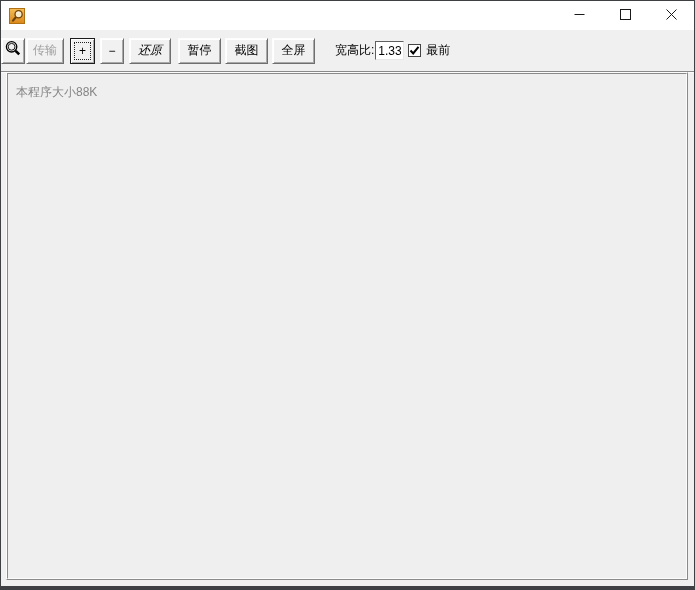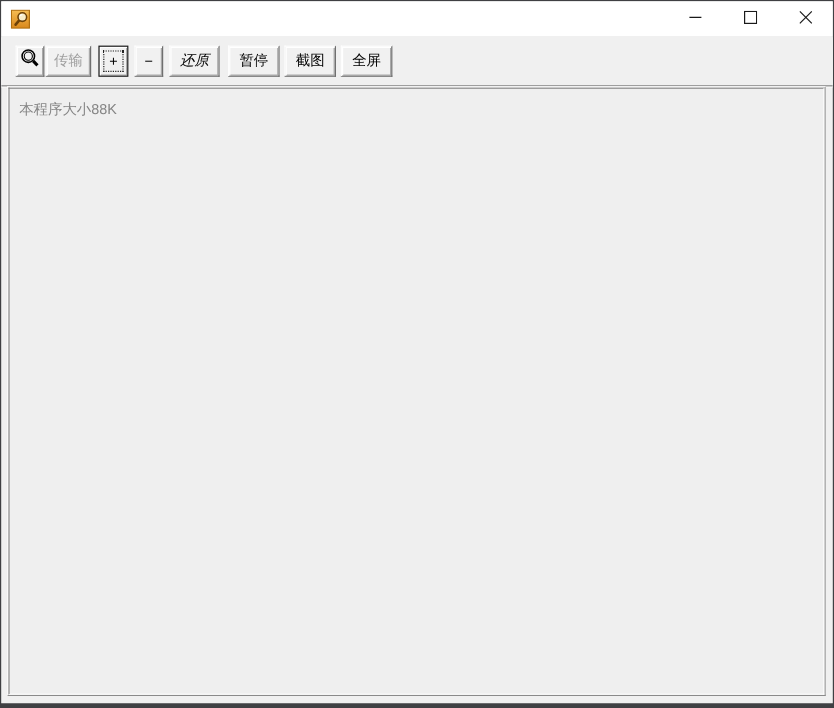--- a/index.html
+++ b/index.html
@@ -31,21 +31,21 @@
     display:flex; align-items:center; justify-content:center;
     background:transparent; border:none; padding:0; cursor:default;
   }
 
   
   .toolbar {
     height:42px; background:#f0f0f0;
     border-bottom:1px solid #8a8a8a;
     box-shadow:0 1px 0 #fbfbfb;
     display:flex; align-items:center;
-    padding-left:12px;
+    padding-left:0;
   }
   .btn {
     position:relative;
     height:26px;
     background:#f1f1f1;
     border:1px solid;
     border-color:#fdfdfd #6f6f6f #6f6f6f #fdfdfd;
     box-shadow:inset 1px 1px 0 #ffffff, inset -1px -1px 0 #a9a9a9;
     font-family:"Liberation Sans", sans-serif;
     font-size:12px; color:#000;
@@ -181,20 +181,32 @@
     </button>
 
     <button class="btn w-shot">
       <span>截图</span>
     </button>
 
     <button class="btn w-full">
       <span>全屏</span>
     </button>
 
+    <div class="aspect-group">
+      <span class="aspect-label">宽高比:</span>
+      <input class="aspect-input" value="1.33" style="">
+      <span class="checkbox">
+        <span>
+          <svg width="11" height="11" viewBox="0 0 11 11">
+            <polyline points="1.5,5.5 4.2,8.4 9.5,1.8" fill="none" stroke="#000" stroke-width="2"></polyline>
+          </svg>
+        </span>
+      </span>
+      <span class="topmost-label">最前</span>
+    </div>
   </div>
 
   <div class="content-panel">
     <div class="content-inner">
       <span class="status-message">本程序大小88K</span>
     </div>
   </div>
 
 </div>
 

